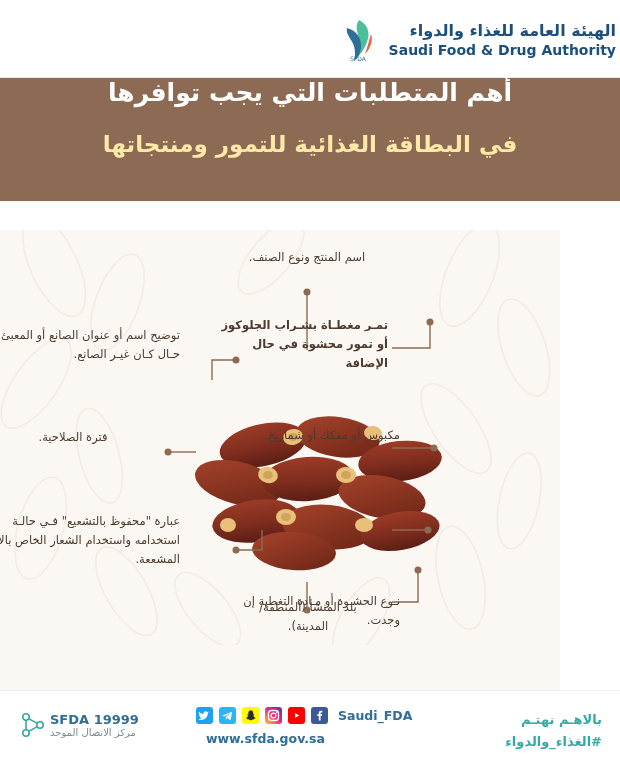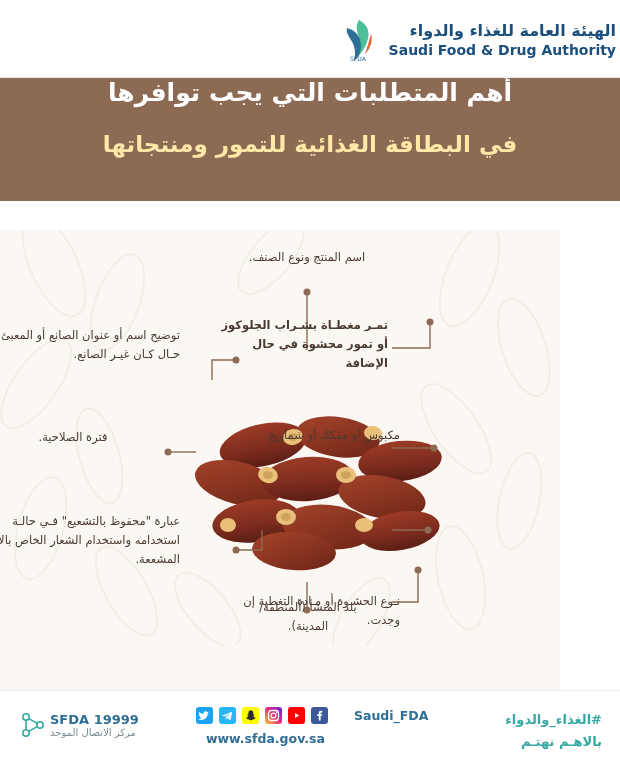--- a/index.html
+++ b/index.html
@@ -97,21 +97,21 @@
     display: flex; align-items: center; gap: 6px;
     direction: ltr;
   }
   .sicon {
     width: 17px; height: 17px; border-radius: 3px;
     background: #2aa8c4; display: inline-block;
     position: relative;
   }
   .sicon svg { position: absolute; inset: 0; }
   .handle {
-    color: #2f6e96; font-size: 12.5px; font-weight: bold; margin-left: 20px;
+    color: #2f6e96; font-size: 12.5px; font-weight: bold; margin-left: 4px;
   }
   .foot-url {
     position: absolute; left: 206px; top: 40px;
     color: #2f6e96; font-size: 12.5px; font-weight: bold; direction: ltr;
   }
   .foot-call {
     position: absolute; left: 16px; top: 18px;
     display: flex; align-items: center; gap: 0; direction: ltr;
   }
   .call-mark { width: 34px; height: 32px; }
@@ -256,22 +256,22 @@
 
     <div class="note r" style="right:160px; top:362px; width:180px;">نـوع الحشـوة أو مـادة التغطية إن وجدت.</div>
 
     <div class="note c" style="left:238px; top:368px; width:140px;">بلد المنشأ (المنطقة/ المدينة).</div>
 
   </div>
 
   <div class="footer">
 
     <div class="foot-slogan">
+      <div>بالاهـم نهتـم</div>
       <div>#الغذاء_والدواء</div>
-      <div>بالاهـم نهتـم</div>
     </div>
 
     <div class="foot-social">
       <span class="sicon" style="background:#1da1f2;">
         <svg viewBox="0 0 17 17">
             <path d="M13 5.2c-.4.2-.8.3-1.2.4.4-.3.8-.7.9-1.2-.4.3-.9.5-1.4.6-.4-.4-1-.7-1.6-.7-1.2 0-2.2 1-2.2 2.2 0 .2 0 .3.1.5-1.8-.1-3.4-1-4.5-2.3-.2.3-.3.7-.3 1.1 0 .8.4 1.4 1 1.8-.4 0-.7-.1-1-.3 0 1.1.8 2 1.8 2.2-.2.1-.4.1-.6.1-.1 0-.3 0-.4-.1.3.9 1.1 1.5 2.1 1.5-.8.6-1.7.9-2.8.9H2c1 .6 2.2 1 3.4 1 4.1 0 6.4-3.4 6.4-6.4v-.3c.5-.3.8-.7 1.2-1.1z" fill="#fff"></path>
           </svg>
       </span>
       <span class="sicon" style="background:#29b6f6;">
         <svg viewBox="0 0 17 17">

